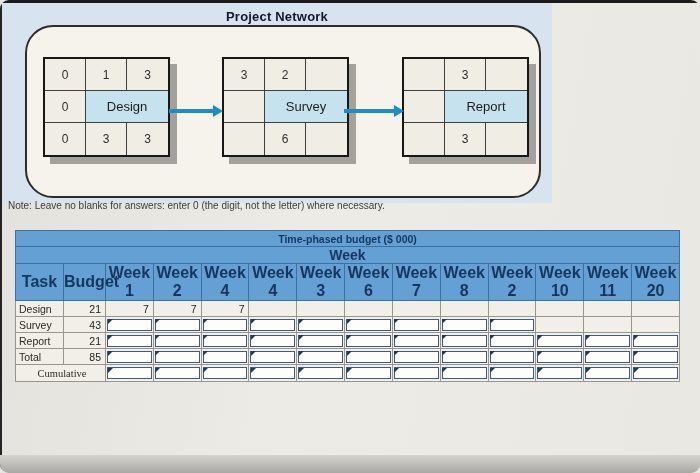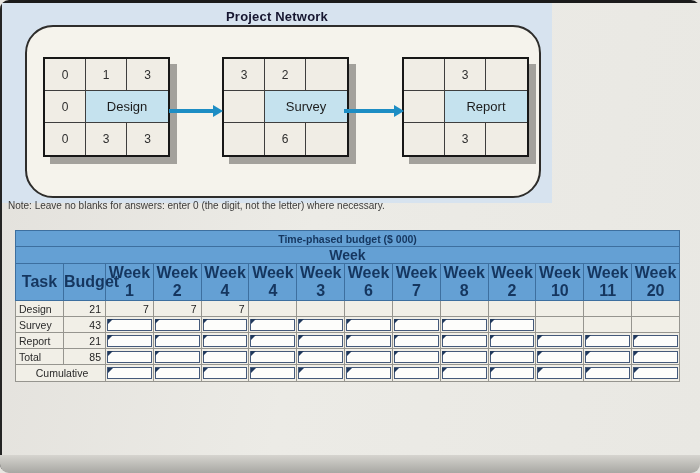--- a/index.html
+++ b/index.html
@@ -48,21 +48,21 @@
                  background:#f1efe7; border:1.5px solid #49566b;
                  font-size:10.5px; color:#222; }
   col.c-task { width:48px; } col.c-budget { width:42px; }
   thead th { background:#64a0d4; color:#15365f; font-weight:bold;
              border:1px solid #3d6fa0; border-color:#3d6f9f; }
   th.t-title { height:16px; font-size:10.5px; }
   th.t-week  { height:16px; font-size:14px; }
   tr.col-row th { height:22px; font-size:16px; }
   tbody td { border:1px solid #96958f; height:16px; padding:0; vertical-align:middle; }
   td.lbl { padding-left:3px; text-align:left; color:#2a2a2a; }
-  td.span-lbl { text-align:center; }
+  td.span-lbl { text-align:center;font-family:Liberation Serif, serif; }
   td.num { padding-right:4px; text-align:right; }
   tr.r-cumulative td { height:17px; }
   td.icell { padding:0; }
   .inbox { position:relative; margin:1px; height:12px; background:#fdfdfb;
            border:1.5px solid #44597a; }
   .inbox::before { content:""; position:absolute; top:-0.5px; left:-0.5px;
                    border-top:5px solid #20395c; border-right:5px solid transparent; }
 </style>
 </head>
 <body>

